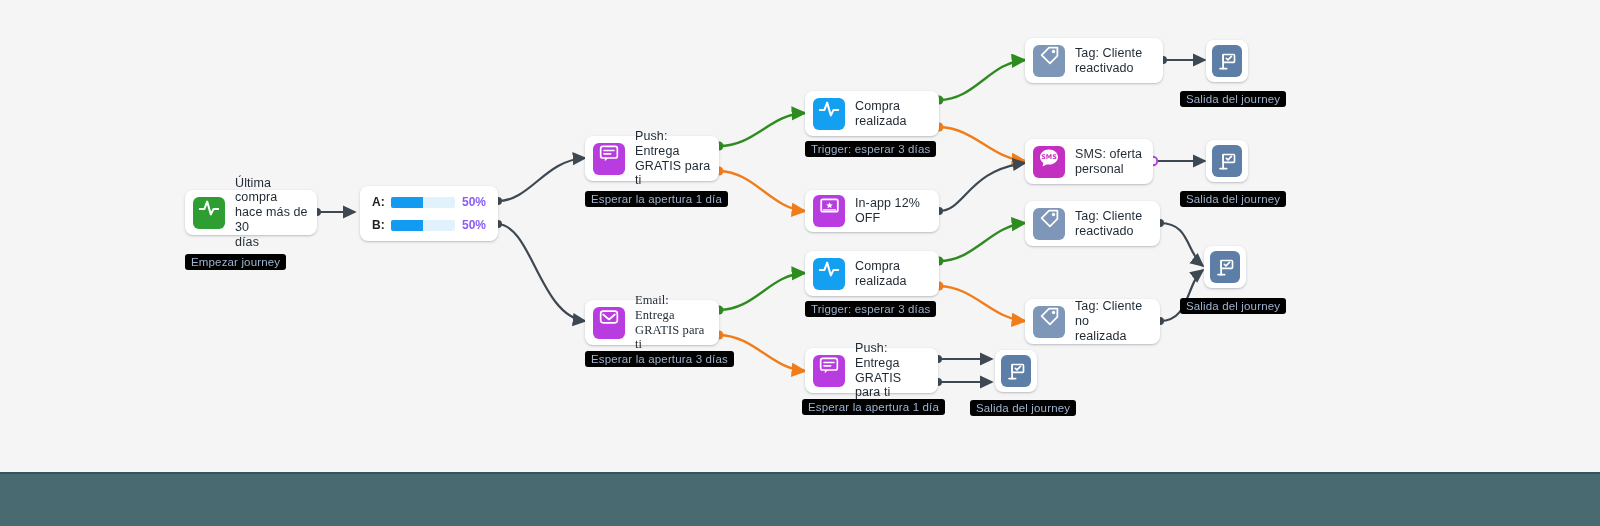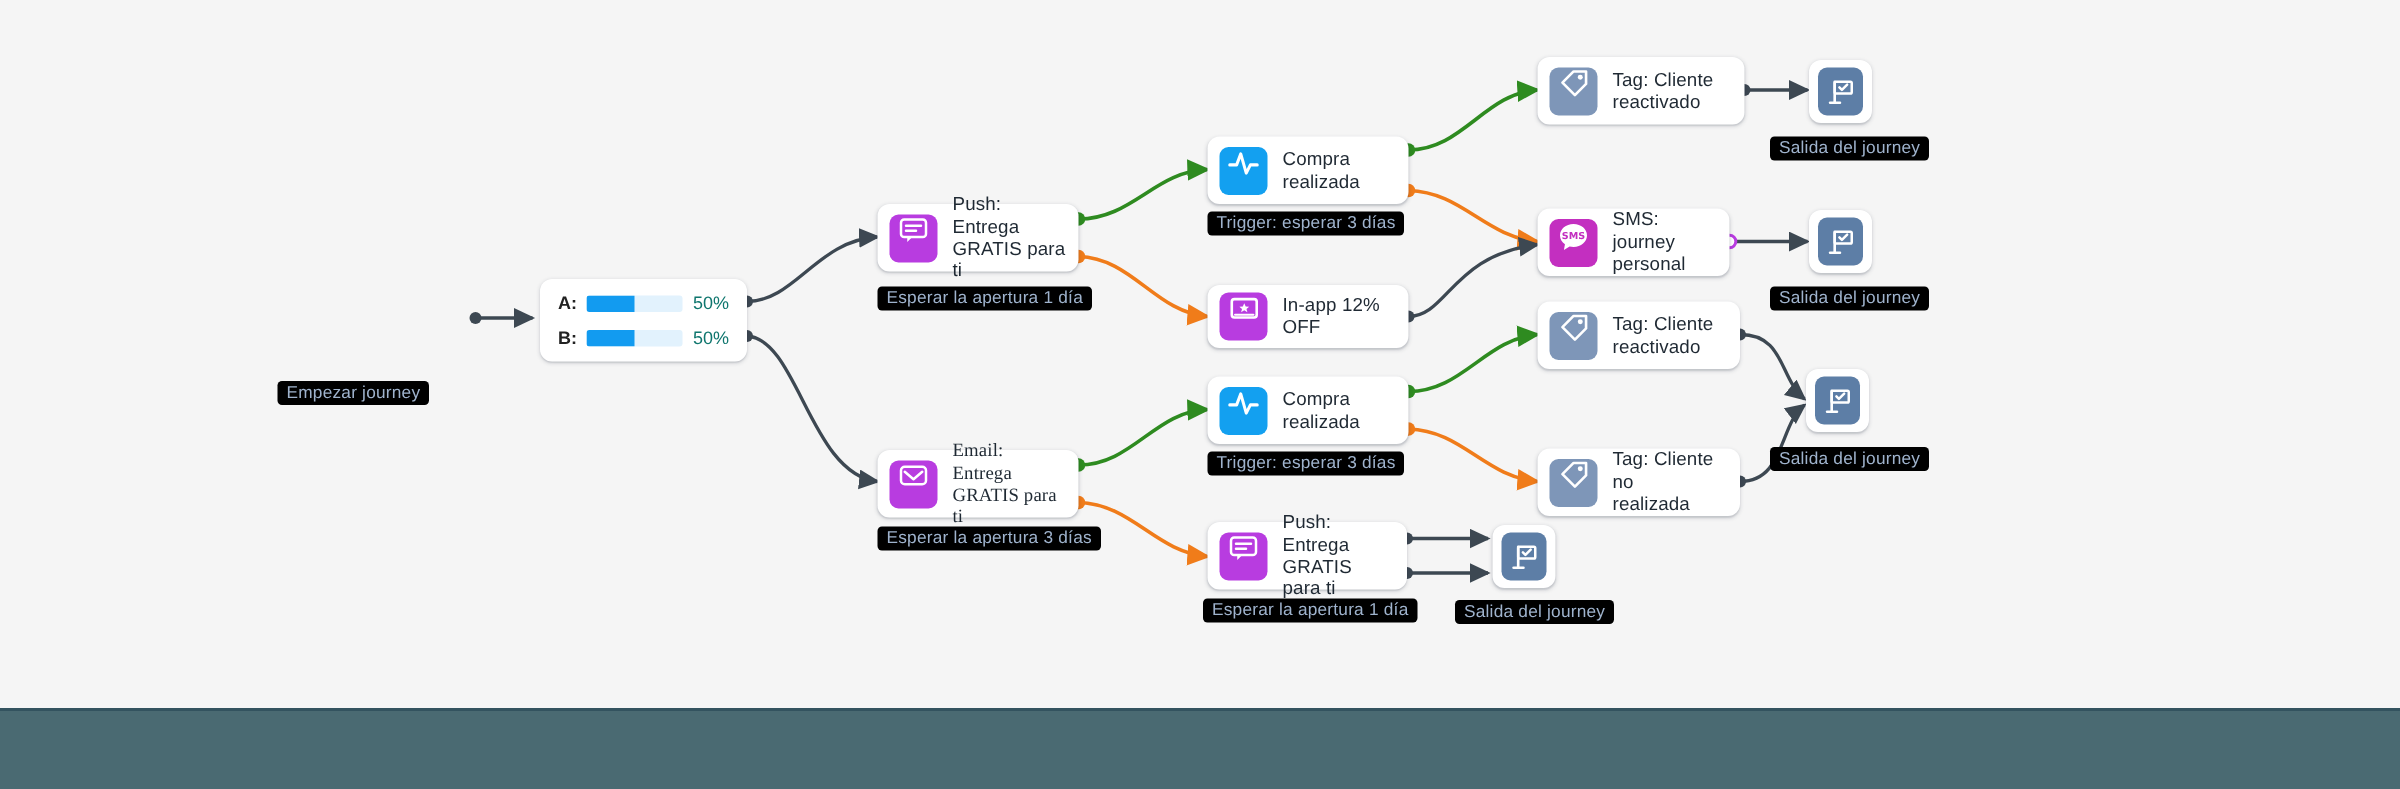--- a/index.html
+++ b/index.html
@@ -72,21 +72,21 @@
     padding:9px 12px;box-sizing:border-box;
     display:flex;flex-direction:column;gap:9px;
   }
   .split-row{display:flex;align-items:center;gap:7px;}
   .split-key{font-size:12px;color:#222;font-weight:bold;width:12px;}
   .split-bar{
     width:88px;height:11px;border-radius:2px;background:#e2f2fd;
     position:relative;overflow:hidden;
   }
   .split-fill{position:absolute;left:0;top:0;height:100%;background:#129bf0;}
-  .split-pct{font-size:12px;color:#0f766e;font-weight:normal;width:32px;text-align:right;}
+  .split-pct{font-size:12px;color:#8b5cf6;font-weight:bold;width:32px;text-align:right;}
 
   
   #bottombar{
     position:absolute;left:0;top:472px;width:1600px;height:54px;
     background:#4a6a72;
     border-top:2px solid #33535f;
   }
 </style>
 </head>
 <body>
@@ -154,20 +154,30 @@
     <circle cx="719" cy="310" r="4.5" fill="#2e8b20"></circle>
     <circle cx="719" cy="335" r="4.5" fill="#f07c1a"></circle>
     <circle cx="939" cy="261" r="4.5" fill="#2e8b20"></circle>
     <circle cx="939" cy="286" r="4.5" fill="#f07c1a"></circle>
     <circle cx="1160" cy="223" r="4" fill="#3d4852"></circle>
     <circle cx="1160" cy="321" r="4" fill="#3d4852"></circle>
     <circle cx="938" cy="359" r="4" fill="#3d4852"></circle>
     <circle cx="938" cy="382" r="4" fill="#3d4852"></circle>
   </svg>
 
+  <div class="node" style="left:185px;top:190px;width:132px;height:45px;">
+    <span class="ico ico-green">
+      <svg width="22" height="22" viewBox="0 0 24 24">
+          <polyline points="2,13 7,13 10,5 14,19 17,13 22,13" fill="none" stroke="#fff" stroke-width="2.2" stroke-linecap="round" stroke-linejoin="round"></polyline>
+        </svg>
+    </span>
+    <span class="lbl">Última compra
+hace más de 30
+días</span>
+  </div>
   <div class="caption" style="left:185px;top:254px;">Empezar journey</div>
 
   <div class="split" style="left:360px;top:186px;width:138px;">
     <div class="split-row">
       <span class="split-key">A:</span>
       <span class="split-bar">
           <span class="split-fill" id="fillA" style="width: 50%;"></span>
         </span>
       <span class="split-pct">50%</span>
     </div>
@@ -262,21 +272,21 @@
 reactivado</span>
   </div>
 
   <div class="node" style="left:1025px;top:139px;width:128px;height:45px;">
     <span class="ico ico-magenta">
       <svg width="24" height="24" viewBox="0 0 24 24">
           <path d="M12,3.4 C6.9,3.4 3,6.8 3,11 C3,13.4 4.3,15.5 6.3,16.9 L5.6,20.6 L9.4,18.4 C10.2,18.5 11.1,18.6 12,18.6 C17.1,18.6 21,15.2 21,11 C21,6.8 17.1,3.4 12,3.4 Z" fill="#fff"></path>
           <text x="12" y="13.4" font-family="DejaVu Sans, sans-serif" font-size="6.4" font-weight="bold" fill="#c32fc0" text-anchor="middle">SMS</text>
         </svg>
     </span>
-    <span class="lbl">SMS: journey
+    <span class="lbl">SMS: oferta
 personal</span>
   </div>
 
   <div class="node" style="left:1025px;top:201px;width:135px;height:45px;">
     <span class="ico ico-slate">
       <svg width="21" height="21" viewBox="0 0 24 24">
           <path d="M3,11.5 L11.5,3 L21,3 L21,12.5 L12.5,21 Z" fill="none" stroke="#fff" stroke-width="2" stroke-linejoin="round"></path>
           <circle cx="16.6" cy="7.4" r="1.9" fill="#fff"></circle>
         </svg>
     </span>

